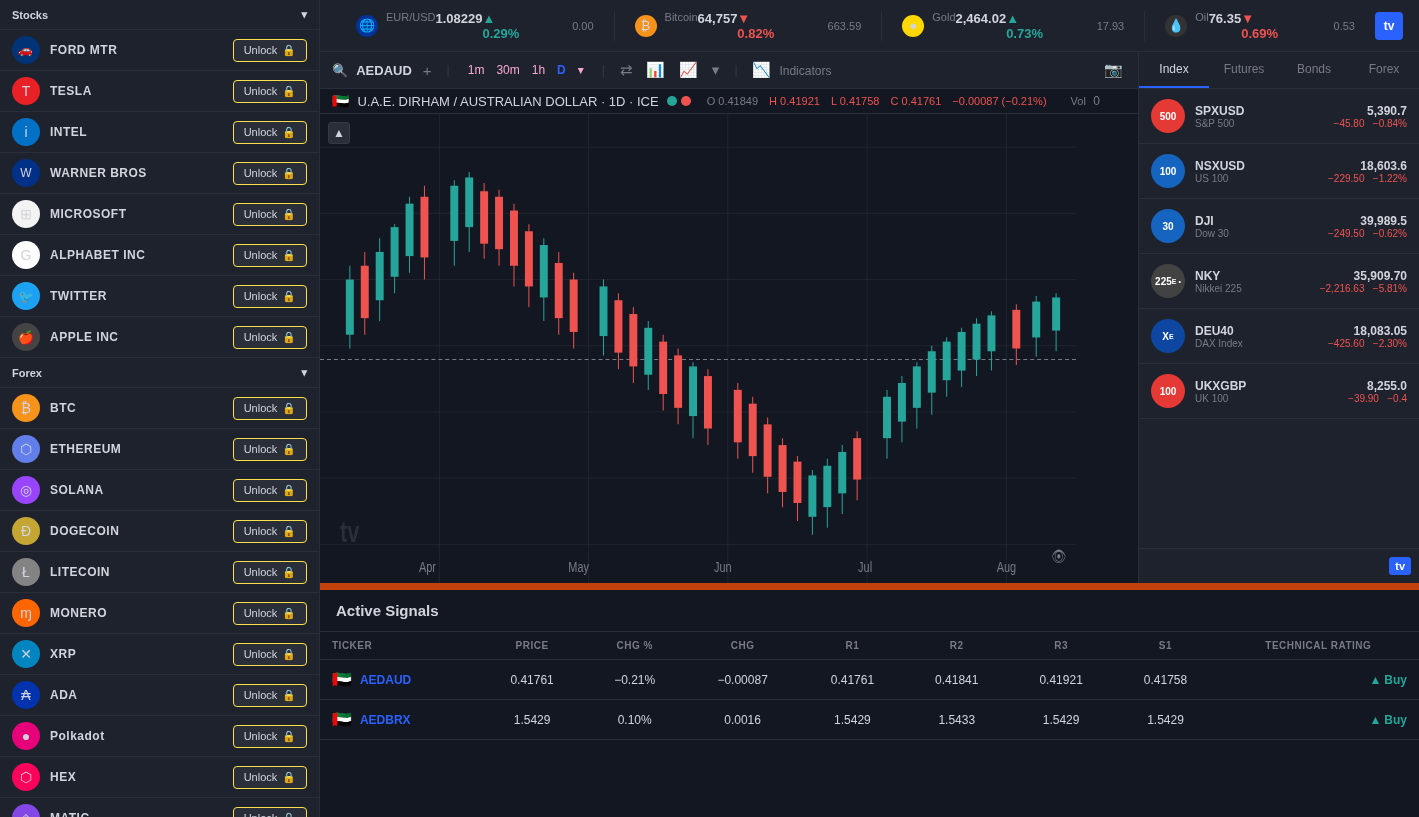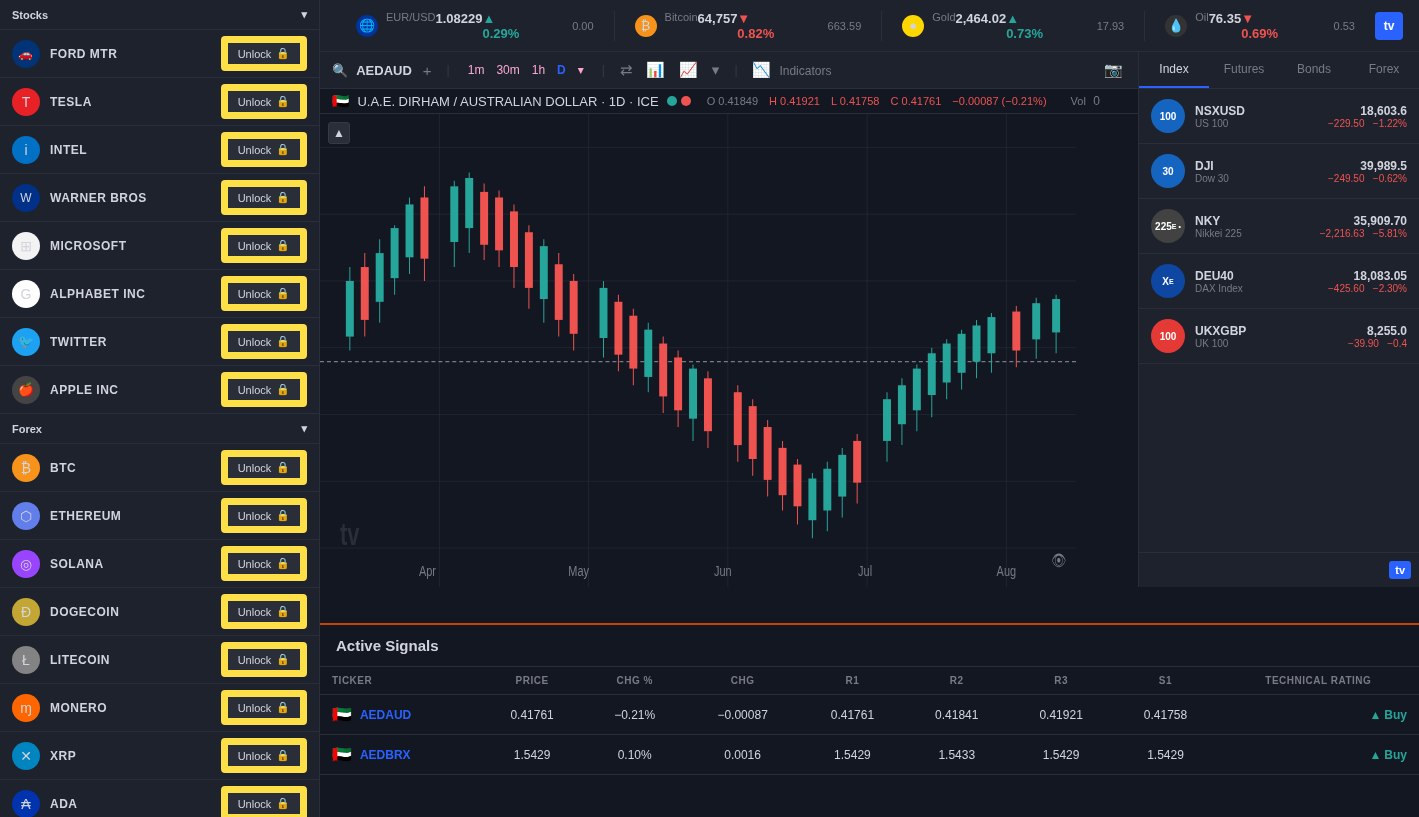--- a/index.html
+++ b/index.html
@@ -61,21 +61,21 @@
     }
     .sidebar-item-name {
       flex: 1;
       font-size: 12px;
       font-weight: 700;
       color: #d1d4dc;
       letter-spacing: 0.5px;
     }
     .unlock-btn {
       background: #2a2e39;
-      border: 7px solid #fde047;
+      border: 1px solid #fde047;
       color: #d1d4dc;
       border-radius: 4px;
       padding: 4px 10px;
       font-size: 11px;
       cursor: pointer;
       display: flex;
       align-items: center;
       gap: 5px;
       white-space: nowrap;
     }
@@ -315,24 +315,23 @@
     .index-name-col { flex: 1; }
     .index-name { font-size: 12px; font-weight: 600; color: #d1d4dc; }
     .index-subname { font-size: 10px; color: #787b86; }
     .index-values { text-align: right; }
     .index-price { font-size: 12px; font-weight: 600; color: #d1d4dc; }
     .index-change { font-size: 10px; }
 
     
     .bottom-section {
       background: #131722;
-      border-top: 2px solid #c2410c;
-      height: 194px;
+      border-top: 7px solid #c2410c;
+      height: 234px;
       overflow: hidden;
-      margin-top: 36px;
     }
     .signals-header {
       padding: 12px 16px;
       font-size: 15px;
       font-weight: 600;
       color: #d1d4dc;
       border-bottom: 1px solid #2a2e39;
     }
     .signals-table {
       width: 100%;
@@ -835,20 +834,33 @@
     </div>
 
     <div class="index-panel">
       <div class="index-tabs" id="index-tabs">
           <div class="index-tab active">Index</div>
           <div class="index-tab">Futures</div>
           <div class="index-tab">Bonds</div>
           <div class="index-tab">Forex</div>
         </div>
       <div class="index-list" id="index-list">
+          <div class="index-item">
+    <div class="index-badge" style="background:#e53935;">
+      500
+    </div>
+    <div class="index-name-col">
+      <div class="index-name">SPXUSD</div>
+      <div class="index-subname">S&amp;P 500</div>
+    </div>
+    <div class="index-values">
+      <div class="index-price">5,390.7</div>
+      <div class="index-change down">−45.80 &nbsp; −0.84%</div>
+    </div>
+  </div>
           <div class="index-item">
     <div class="index-badge" style="background:#1565c0;">
       100
     </div>
     <div class="index-name-col">
       <div class="index-name">NSXUSD</div>
       <div class="index-subname">US 100</div>
     </div>
     <div class="index-values">
       <div class="index-price">18,603.6</div>

